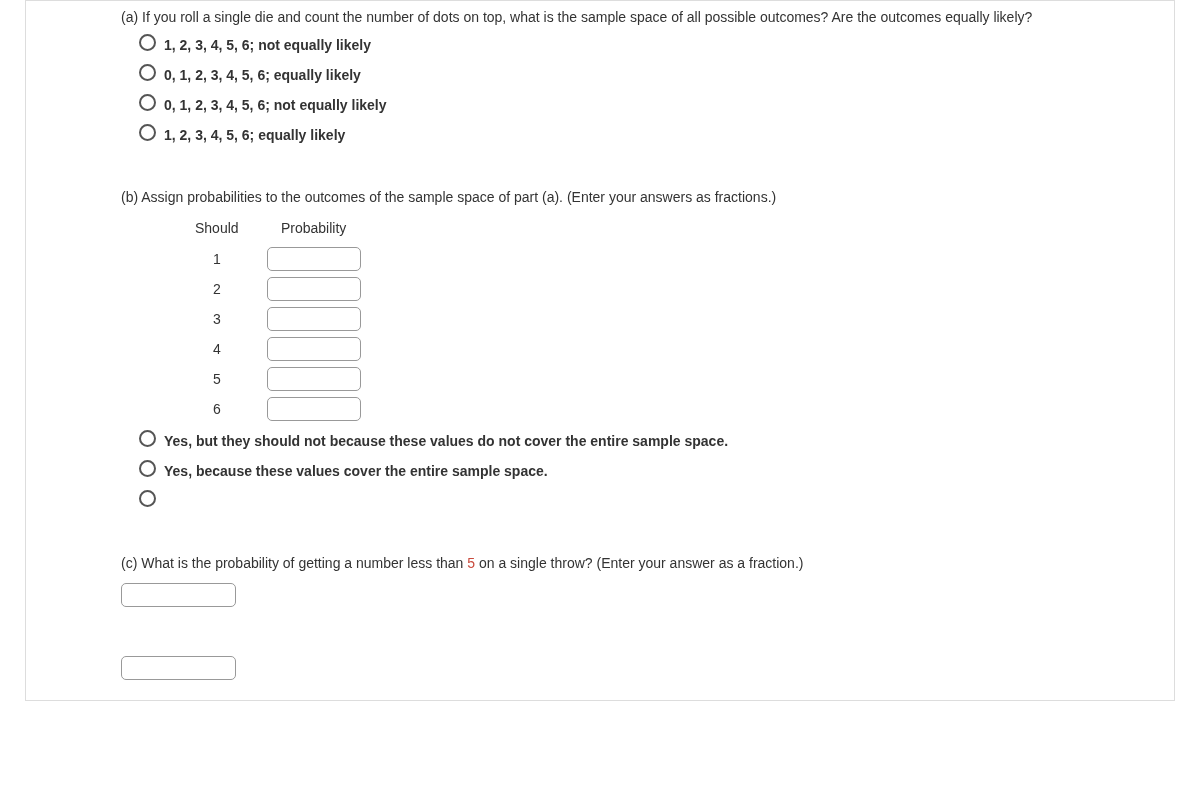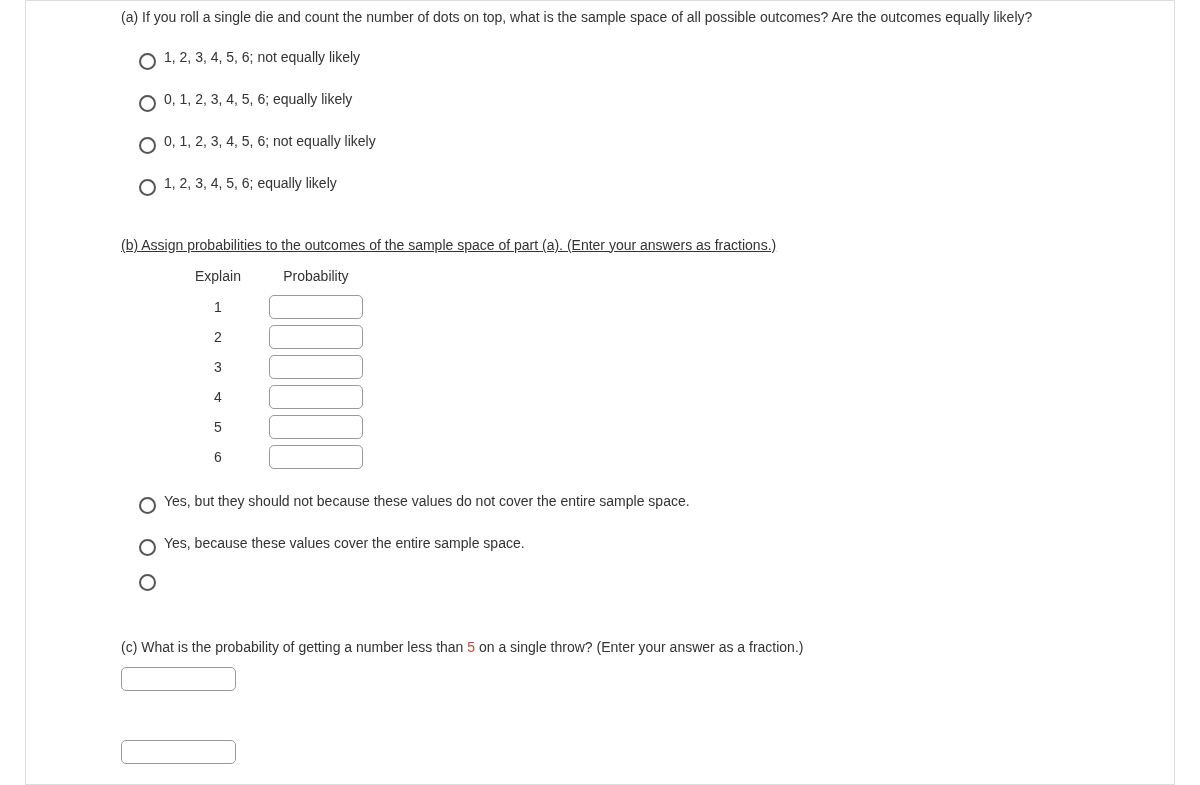--- a/index.html
+++ b/index.html
@@ -22,37 +22,37 @@
     }
     .question-text {
       line-height: 1.6;
       margin-bottom: 5px;
     }
     .options {
       padding-left: 18px;
     }
     .option-row {
       display: flex;
-      align-items: flex-end;
-      margin: 18px 0;
+      align-items: flex-start;
+      margin: 6px 0;
       line-height: 1.7;
+      font-weight: bold;
     }
     .radio {
       width: 17px;
       height: 17px;
       border: 2px solid #555;
       border-radius: 50%;
       margin-right: 8px;
       flex-shrink: 0;
       cursor: pointer;
       background: #fff;
     }
     .section-gap {
       margin-top: 38px;
-      text-decoration: underline;
     }
     .prob-table {
       margin-left: 60px;
       margin-top: 8px;
       border-collapse: collapse;
     }
     .prob-table th {
       font-weight: normal;
       padding: 4px 14px 8px 14px;
       text-align: center;
@@ -111,21 +111,21 @@
     <div class="option-row">
       <span class="radio"></span>
       <span>1, 2, 3, 4, 5, 6; equally likely</span>
     </div>
   </div>
 
   <div class="section-gap question-text">(b) Assign probabilities to the outcomes of the sample space of part (a). (Enter your answers as fractions.)</div>
   <table class="prob-table">
     <thead>
       <tr>
-        <th>Explain</th>
+        <th>Should</th>
         <th>Probability</th>
       </tr>
     </thead>
     <tbody>
       <tr>
         <td>1</td>
         <td><input class="text-input" style=""></td>
       </tr>
       <tr>
         <td>2</td>

